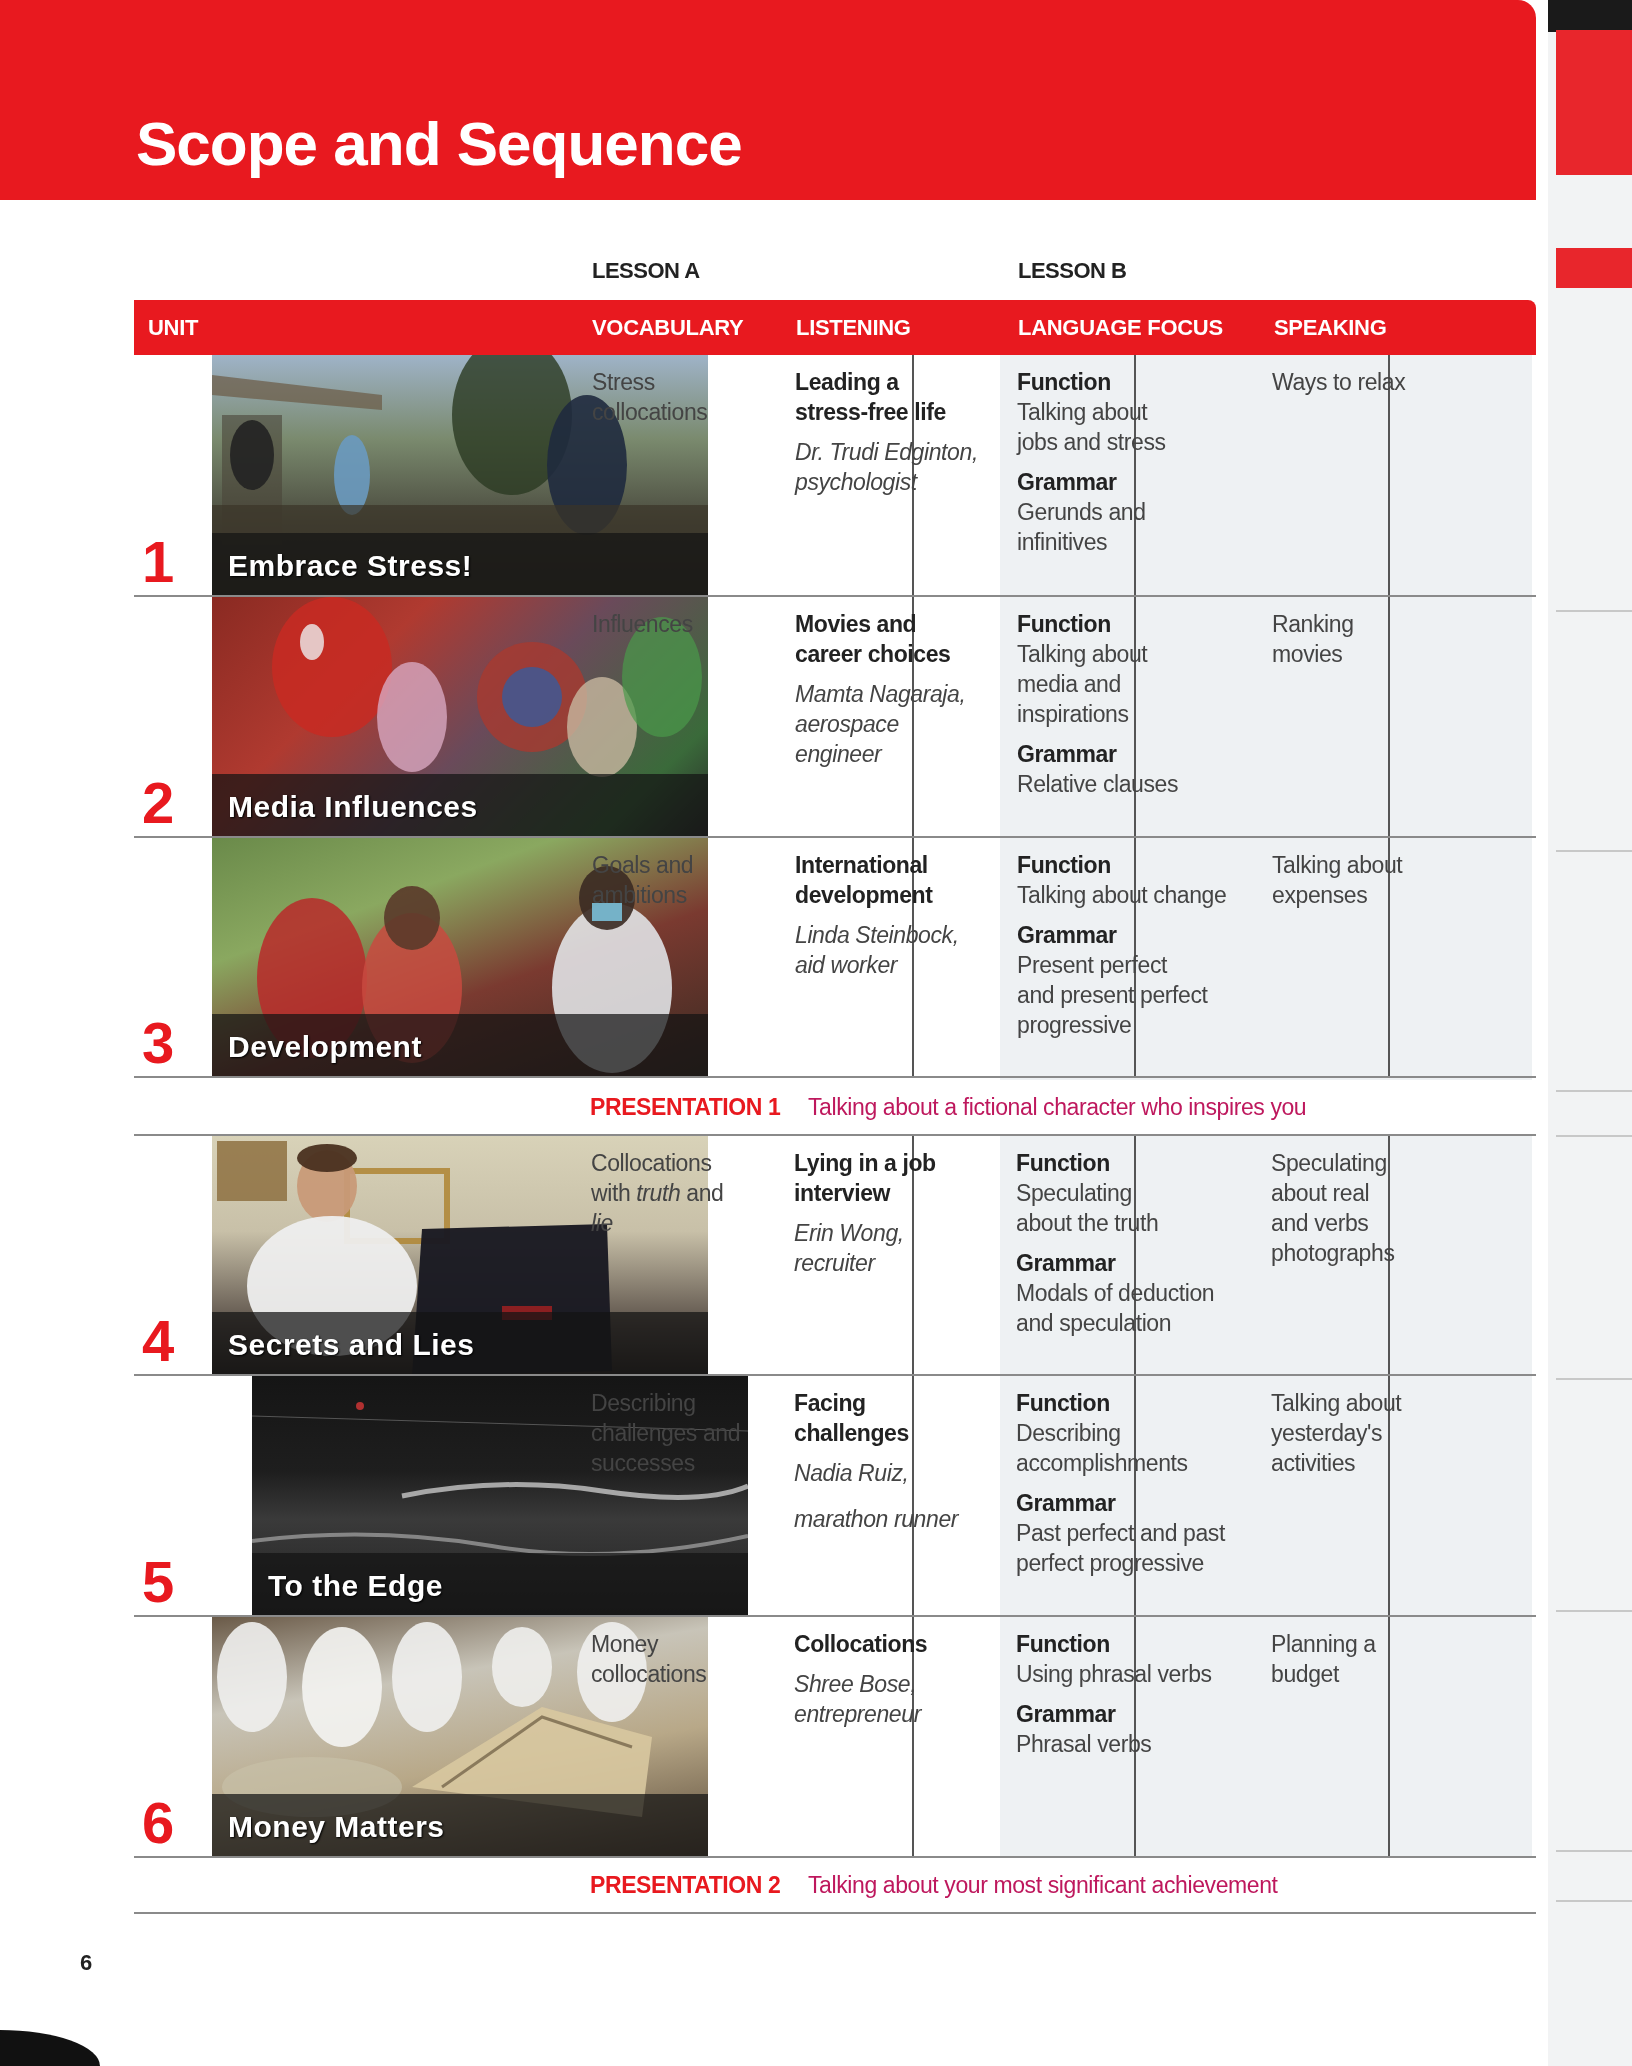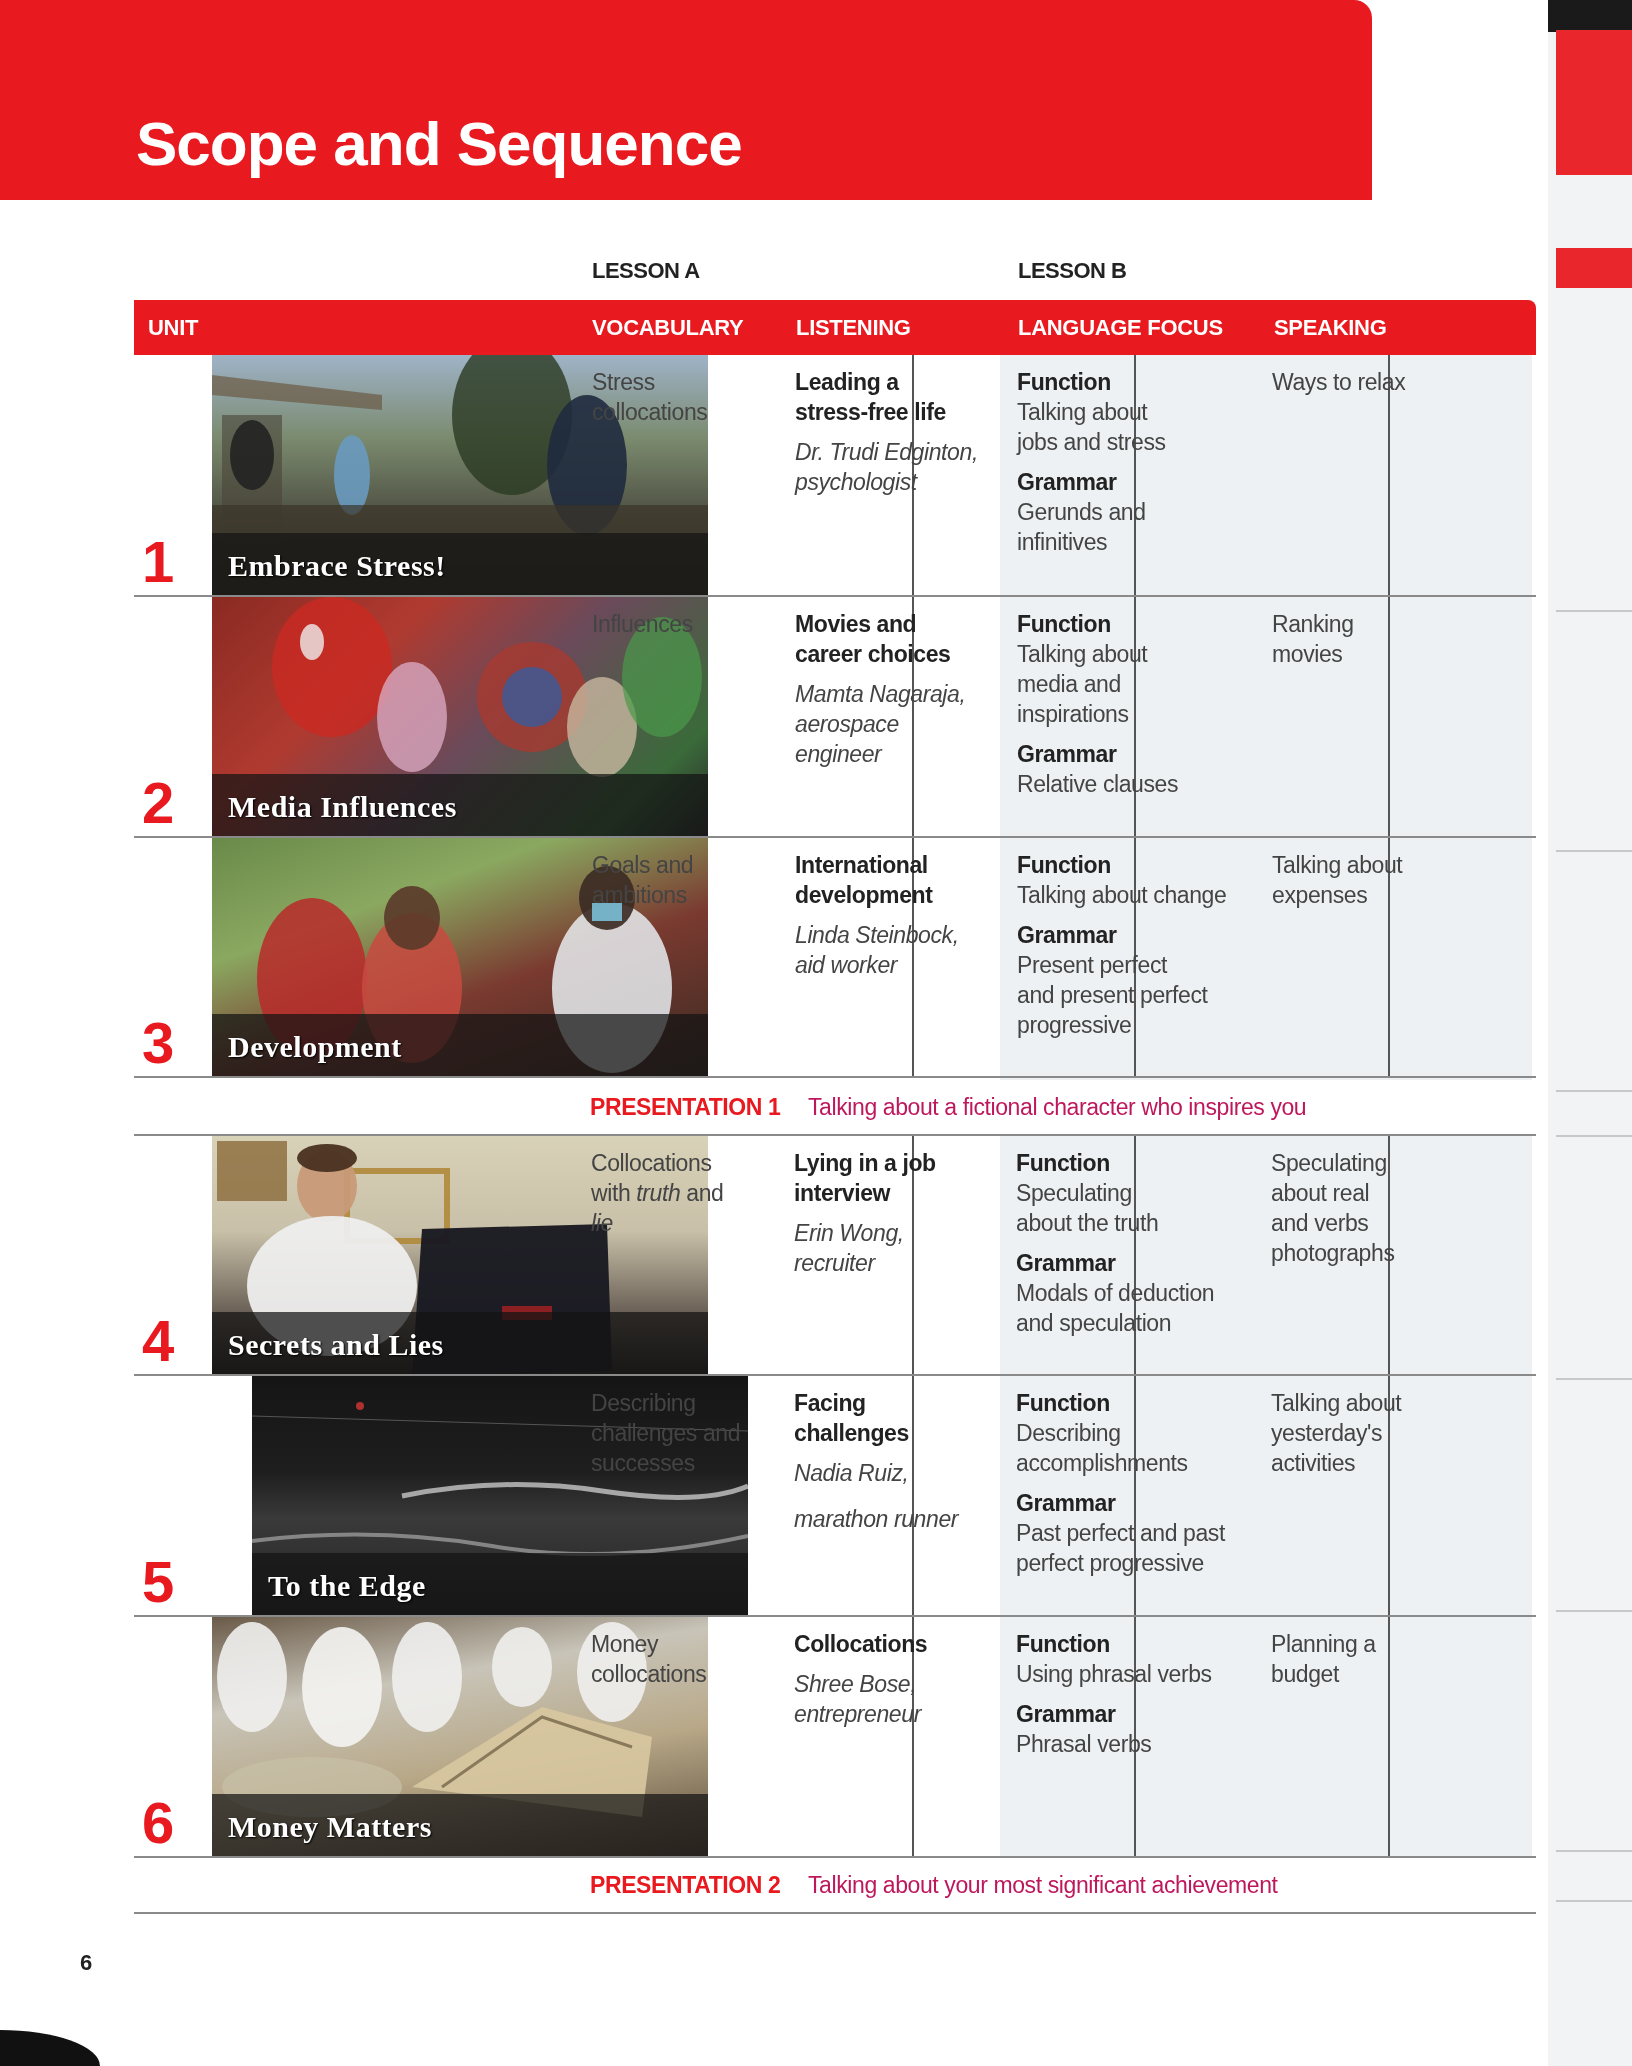--- a/index.html
+++ b/index.html
@@ -5,36 +5,36 @@
   * { box-sizing: border-box; margin: 0; padding: 0; }
   html, body { width: 1632px; height: 2066px; background: #ffffff; overflow: hidden; }
   body { position: relative; font-family: "Liberation Sans", sans-serif; color: #333; }
 
   
   .page-edge { position: absolute; left: 1548px; top: 0; width: 84px; height: 2066px; background: #f2f3f4; }
   .page-edge .dark-top { position: absolute; left: 0; top: 0; width: 84px; height: 32px; background: #1a1a1a; }
   .page-edge .red-band { position: absolute; left: 8px; width: 76px; background: #e8262c; }
   .page-edge .rule { position: absolute; left: 8px; width: 76px; height: 2px; background: #c8c8c8; }
 
-  .title-band { position: absolute; left: 0; top: 0; width: 1372px; height: 200px; background: #e8191f; border-top-right-radius: 18px; }
+  .title-band { position: absolute; left: 0; top: 0; width: 1536px; height: 200px; background: #e8191f; border-top-right-radius: 18px; }
   .title { position: absolute; left: 136px; top: 108px; font-size: 62px; font-weight: bold; color: #ffffff; letter-spacing: -1px; }
 
   .lesson-label { position: absolute; top: 258px; font-size: 22px; font-weight: bold; color: #222; letter-spacing: -0.5px; }
 
   .header-row { position: absolute; left: 134px; top: 300px; width: 1402px; height: 55px; background: #e8191f; border-top-right-radius: 8px; }
   .header-cell { position: absolute; top: 15px; font-size: 22px; font-weight: bold; color: #ffffff; letter-spacing: -0.3px; }
 
   .lesson-b-bg { position: absolute; left: 1000px; top: 355px; width: 532px; height: 1503px; background: #eef1f3; }
 
   .unit-row { position: absolute; left: 134px; width: 1402px; }
   .unit-row .row-rule { position: absolute; left: 0; bottom: 0; width: 1402px; height: 2px; background: #8a8a8a; }
   .unit-num { position: absolute; left: 8px; bottom: 6px; font-size: 58px; font-weight: bold; color: #e8191f; line-height: 1; }
   .unit-photo { position: absolute; left: 78px; top: 0; width: 496px; bottom: 2px; overflow: hidden; }
   .unit-photo .caption-bar { position: absolute; left: 0; right: 0; bottom: 0; height: 62px; background: rgba(20,20,20,0.72); }
-  .unit-photo .caption { position: absolute; left: 16px; bottom: 12px; font-family: Liberation Serif, serif; font-size: 30px; font-weight: bold; color: #ffffff; letter-spacing: 0.5px; text-shadow: 1px 1px 2px #000; }
+  .unit-photo .caption { position: absolute; left: 16px; bottom: 12px; font-family: Liberation Sans, sans-serif; font-size: 30px; font-weight: bold; color: #ffffff; letter-spacing: 0.5px; text-shadow: 1px 1px 2px #000; }
 
   .vline { position: absolute; top: 0; bottom: 0; width: 2px; background: #555; }
 
   .cell { position: absolute; top: 12px; font-size: 23px; line-height: 30px; color: #444; letter-spacing: -0.4px; }
   .cell .b { font-weight: bold; color: #222; display: block; }
   .cell .i { font-style: italic; display: block; margin-top: 10px; }
   .cell .plain { display: block; }
   .cell .gap { display: block; margin-top: 10px; }
   .inline-i { font-style: italic; }
 

